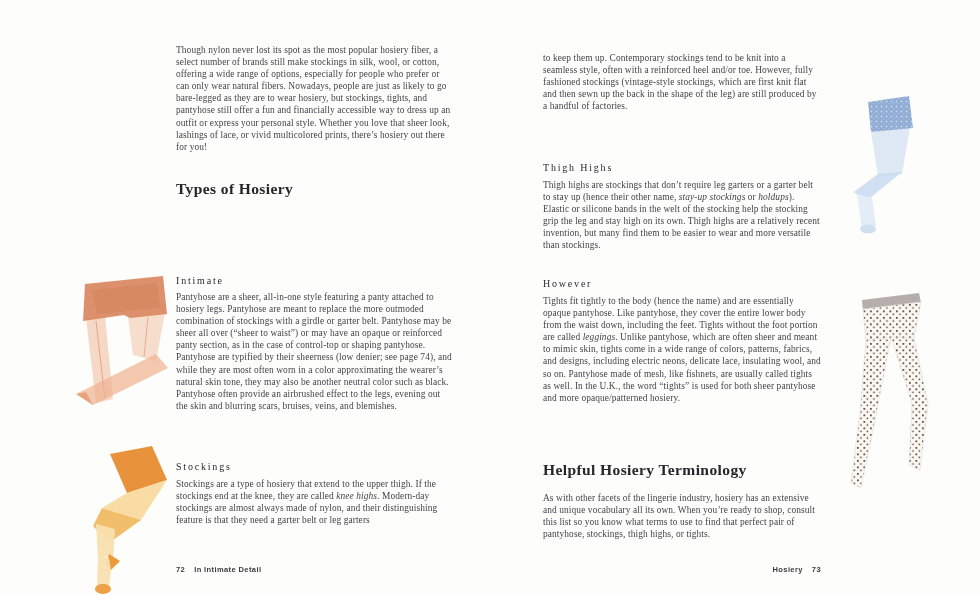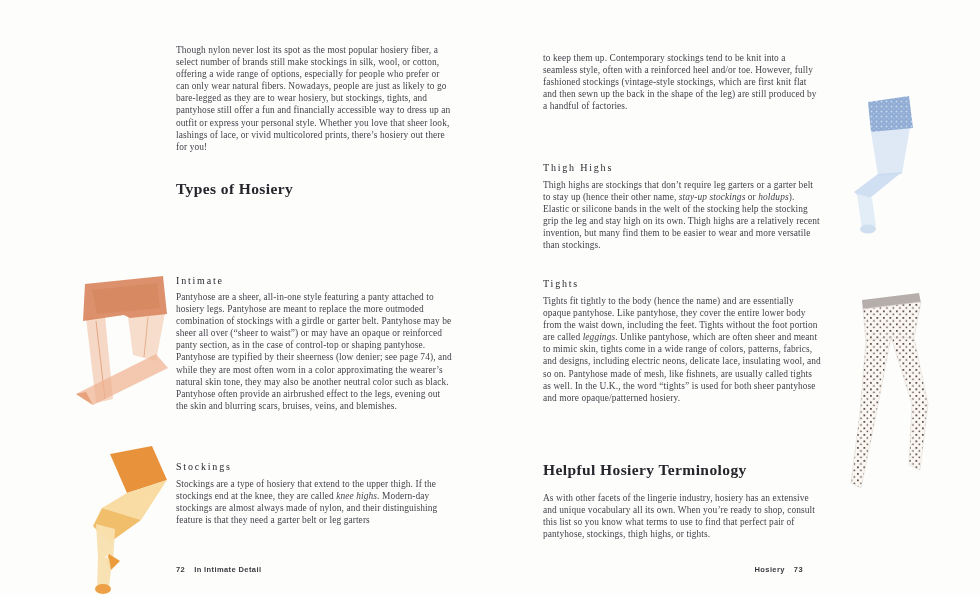--- a/index.html
+++ b/index.html
@@ -86,29 +86,29 @@
 </div>
 
 <div class="abs" style="left:490px;top:0;width:490px;height:595px;">
 
   <div class="abs body-text" style="left:53px;top:52px;width:278px;">to keep them up. Contemporary stockings tend to be knit into a seamless style, often with a reinforced heel and/or toe. However, fully fashioned stockings (vintage-style stockings, which are first knit flat and then sewn up the back in the shape of the leg) are still produced by a handful of factories.</div>
 
   <div class="abs sub-heading" style="left:53px;top:162px;">Thigh Highs</div>
 
   <div class="abs body-text" style="left:53px;top:179px;width:278px;"><span>Thigh highs are stockings that don’t require leg garters or a garter belt to stay up (hence their other name, </span><span style="font-style: italic;">stay-up stockings</span><span> or </span><span style="font-style: italic;">holdups</span><span>). Elastic or silicone bands in the welt of the stocking help the stocking grip the leg and stay high on its own. Thigh highs are a relatively recent invention, but many find them to be easier to wear and more versatile than stockings.</span></div>
 
-  <div class="abs sub-heading" style="left:53px;top:278px;">Tights</div>
+  <div class="abs sub-heading" style="left:53px;top:278px;">However</div>
 
   <div class="abs body-text" style="left:53px;top:295px;width:278px;"><span>Tights fit tightly to the body (hence the name) and are essentially opaque pantyhose. Like pantyhose, they cover the entire lower body from the waist down, including the feet. Tights without the foot portion are called </span><span style="font-style: italic;">leggings</span><span>. Unlike pantyhose, which are often sheer and meant to mimic skin, tights come in a wide range of colors, patterns, fabrics, and designs, including electric neons, delicate lace, insulating wool, and so on. Pantyhose made of mesh, like fishnets, are usually called tights as well. In the U.K., the word “tights” is used for both sheer pantyhose and more opaque/patterned hosiery.</span></div>
 
   <div class="abs body-text" style="left:53px;top:492px;width:278px;">As with other facets of the lingerie industry, hosiery has an extensive and unique vocabulary all its own. When you’re ready to shop, consult this list so you know what terms to use to find that perfect pair of pantyhose, stockings, thigh highs, or tights.</div>
 
   <div class="abs big-heading" style="left:53px;top:461px;">Helpful Hosiery Terminology</div>
 
-  <div class="abs footer" style="left:35px;top:565px;width:278px;text-align:right;">
+  <div class="abs footer" style="left:53px;top:565px;width:278px;text-align:right;">
     <span>Hosiery</span><span class="gap"></span><span>73</span>
   </div>
 
   <div class="abs" style="left:360px;top:90px;">
     <svg width="80" height="148" viewBox="0 0 80 148">
       <defs>
         <pattern id="lace" patternUnits="userSpaceOnUse" width="5" height="5">
           <rect width="5" height="5" fill="#8aa8d2"></rect>
           <circle cx="1.5" cy="1.5" r="1" fill="#c3d4ea"></circle>
           <circle cx="3.8" cy="3.8" r="0.8" fill="#a9bfe0"></circle>

